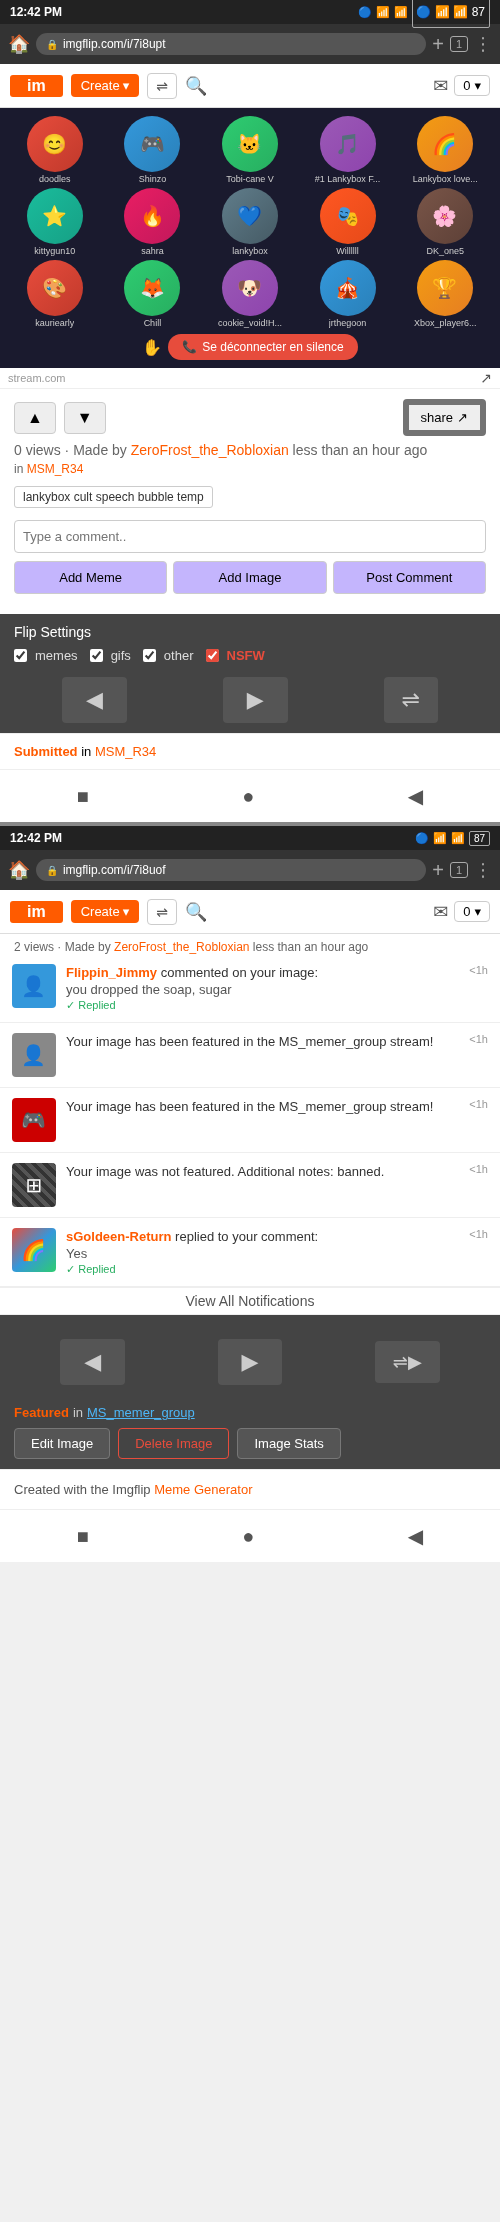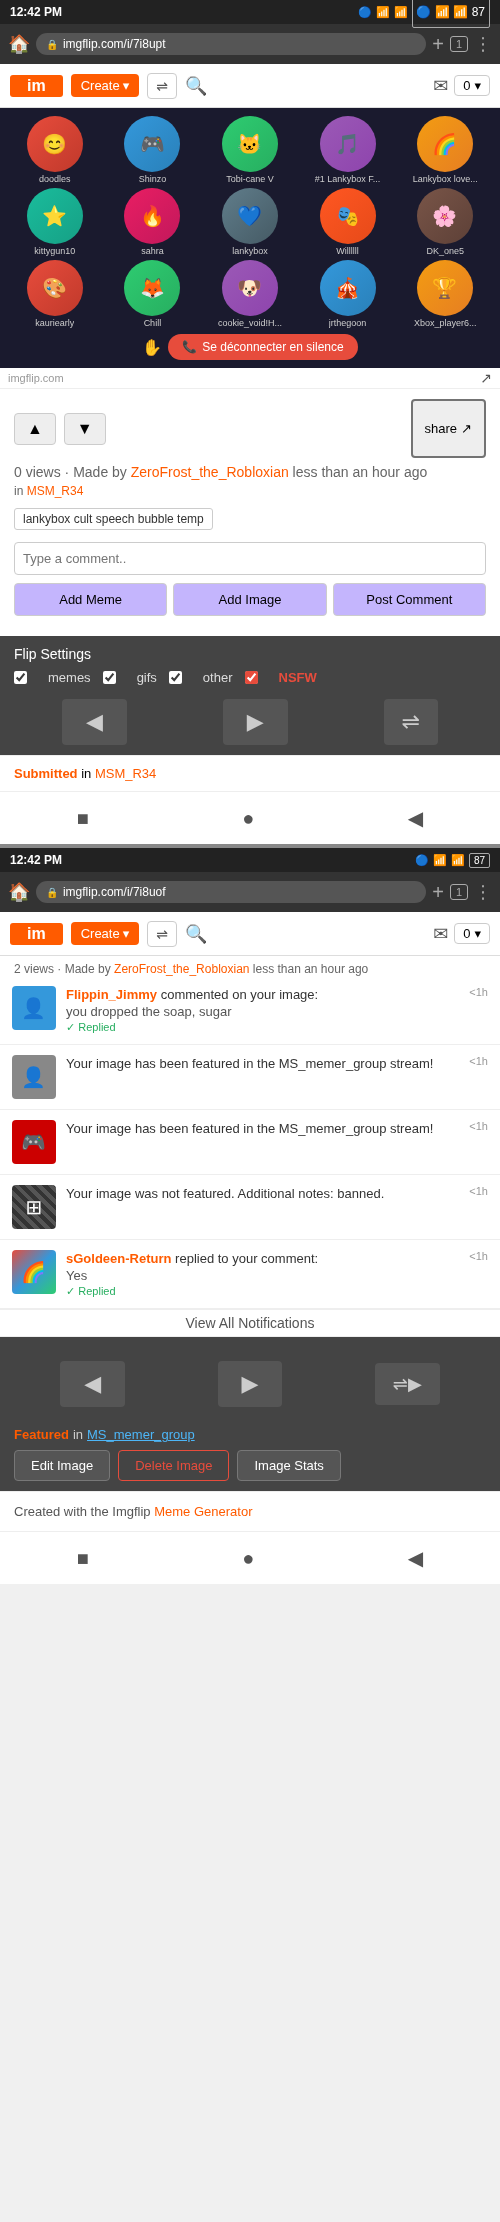--- a/index.html
+++ b/index.html
@@ -192,23 +192,23 @@
       background: #eee;
       border: 1px solid #ccc;
       border-radius: 4px;
       padding: 6px 12px;
       font-size: 16px;
       cursor: pointer;
     }
     .share-btn {
       margin-left: auto;
       background: #eee;
-      border: 2px solid #737373;
-      border-radius: 4px;
-      padding: 20px 12px;
+      border: 6px solid #737373;
+      border-radius: 4px;
+      padding: 5px 12px;
       font-size: 13px;
       cursor: pointer;
       display: flex;
       align-items: center;
       gap: 4px;
     }
     .meta-text { font-size: 14px; color: #666; margin-bottom: 4px; }
     .meta-text a { color: #ff5b00; text-decoration: none; }
     .meta-stream a { color: #ff5b00; text-decoration: none; }
     .tag-box {
@@ -255,21 +255,21 @@
     .flip-settings-title { font-size: 14px; margin-bottom: 8px; }
     .checkboxes-row {
       display: flex;
       align-items: center;
       gap: 12px;
       flex-wrap: wrap;
     }
     .checkbox-item {
       display: flex;
       align-items: center;
-      gap: 21px;
+      gap: 8px;
       font-size: 13px;
       color: #ddd;
     }
     .checkbox-item input[type="checkbox"] { accent-color: #fff; }
     .nsfw-checkbox {
       accent-color: #e74c3c;
     }
     .nsfw-label { color: #e74c3c; font-weight: bold; }
     .nav-arrows {
       display: flex;
@@ -552,21 +552,21 @@
   <div class="gallery-banner-row">
     <span class="hand-icon">✋</span>
     <button class="disconnect-btn">
       <span>📞</span>
       <span>Se déconnecter en silence</span>
     </button>
   </div>
 </div>
 
 <div style="background:#fff;padding:2px 8px;display:flex;justify-content:space-between;align-items:center;border-bottom:1px solid #eee;">
-  <span style="font-size:11px;color:#999;">imgflip.com</span>
+  <span style="font-size:11px;color:#999;">stream.com</span>
   <span style="font-size:14px;color:#555;">↗</span>
 </div>
 
 <div class="post-section">
   <div class="vote-share-row">
     <button class="vote-btn">▲</button>
     <button class="vote-btn">▼</button>
     <button class="share-btn">
 
       <span>share</span>

